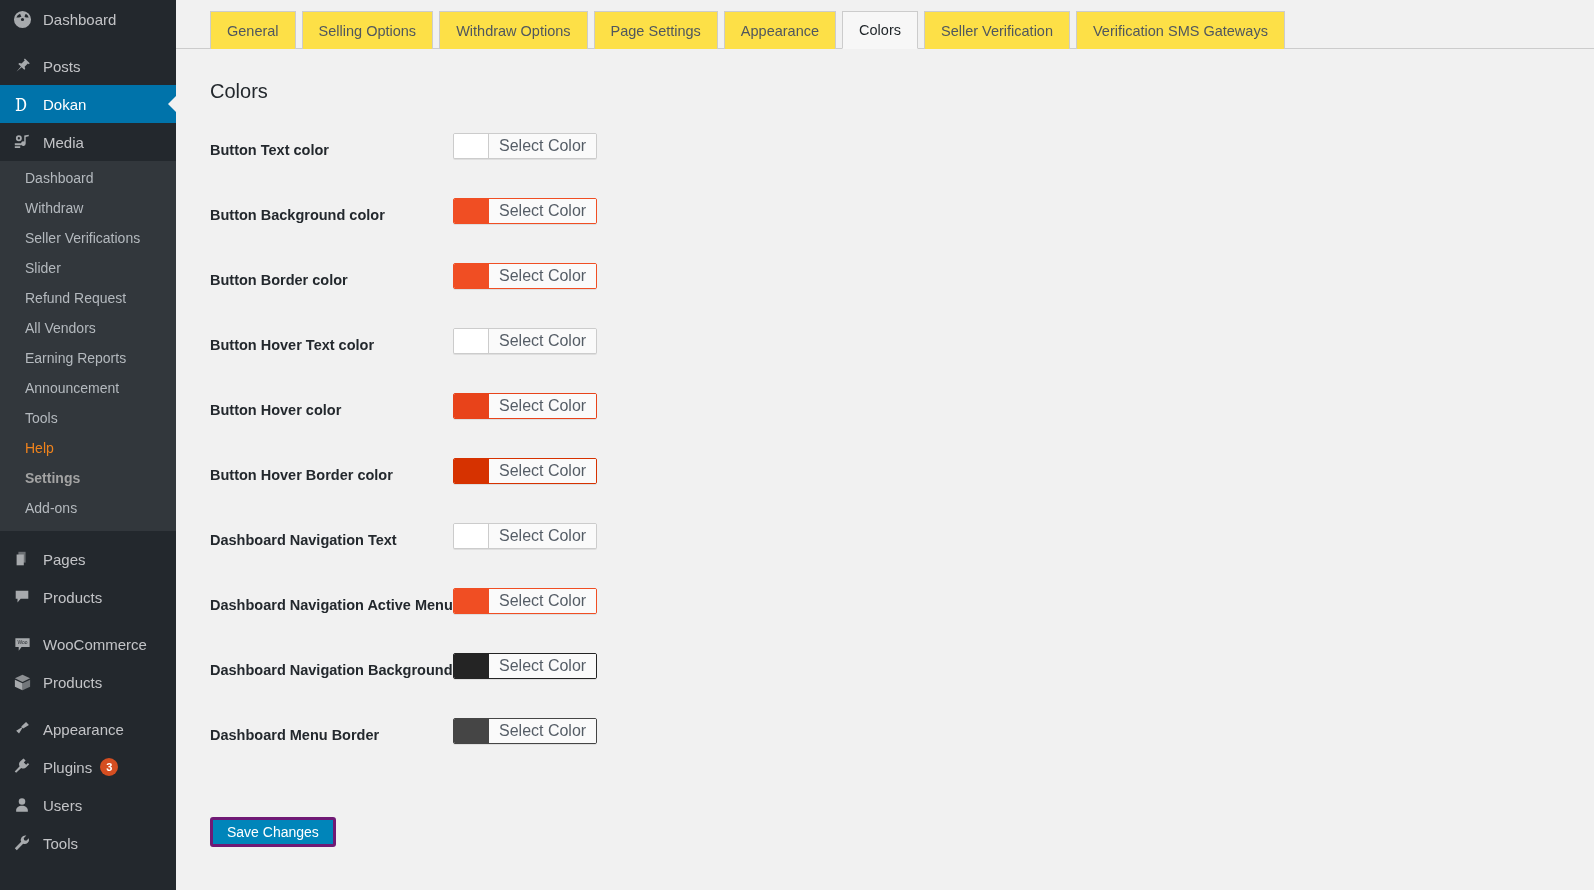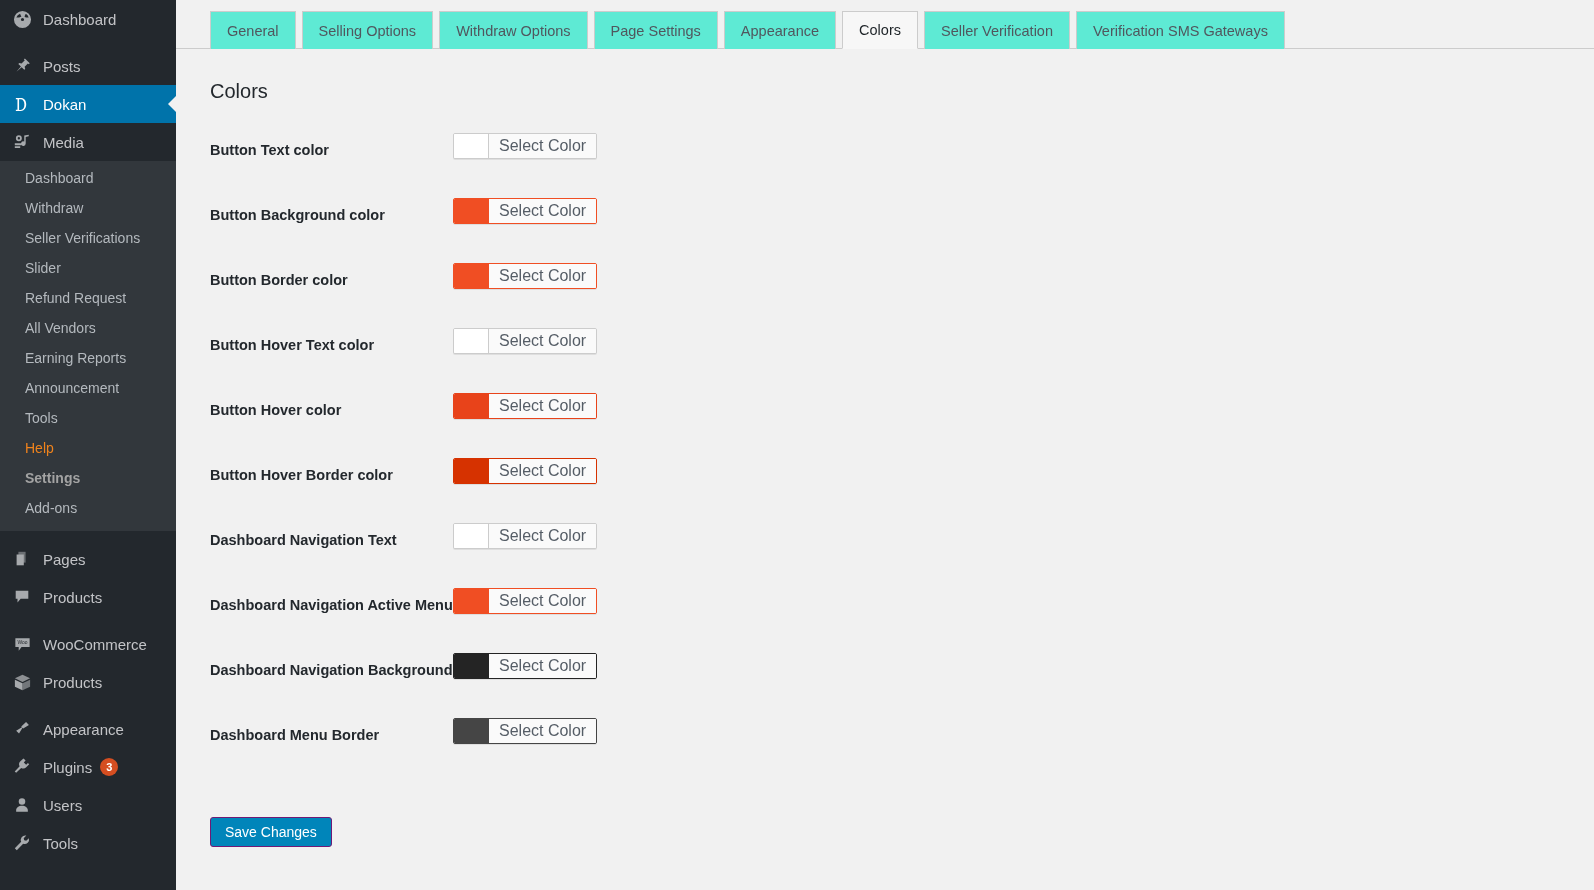--- a/index.html
+++ b/index.html
@@ -102,21 +102,21 @@
     align-items: flex-end;
     gap: 6px;
   }
   .tab {
     display: inline-flex;
     align-items: center;
     height: 38px;
     padding: 0 16px;
     font-size: 14.5px;
     color: #50575e;
-    background: #5eead4;
+    background: #fde047;
     border: 1px solid #ccc;
     border-bottom: none;
     position: relative;
     bottom: -1px;
     cursor: pointer;
     white-space: nowrap;
   }
   .tab.active {
     background: #f7f7f7;
     color: #1d2327;
@@ -179,21 +179,21 @@
 
   .save-wrap { margin-top: 34px; padding-bottom: 20px; }
   .save-btn {
     display: inline-flex;
     align-items: center;
     height: 30px;
     padding: 0 14px;
     background: #0085ba;
     color: #ffffff;
     font-size: 14px;
-    border: 1px solid #701a75;
+    border: 3px solid #701a75;
     border-radius: 3px;
     cursor: pointer;
   }
 </style>
 </head>
 <body>
 
 <div class="screen">
 
   <nav class="sidebar">

